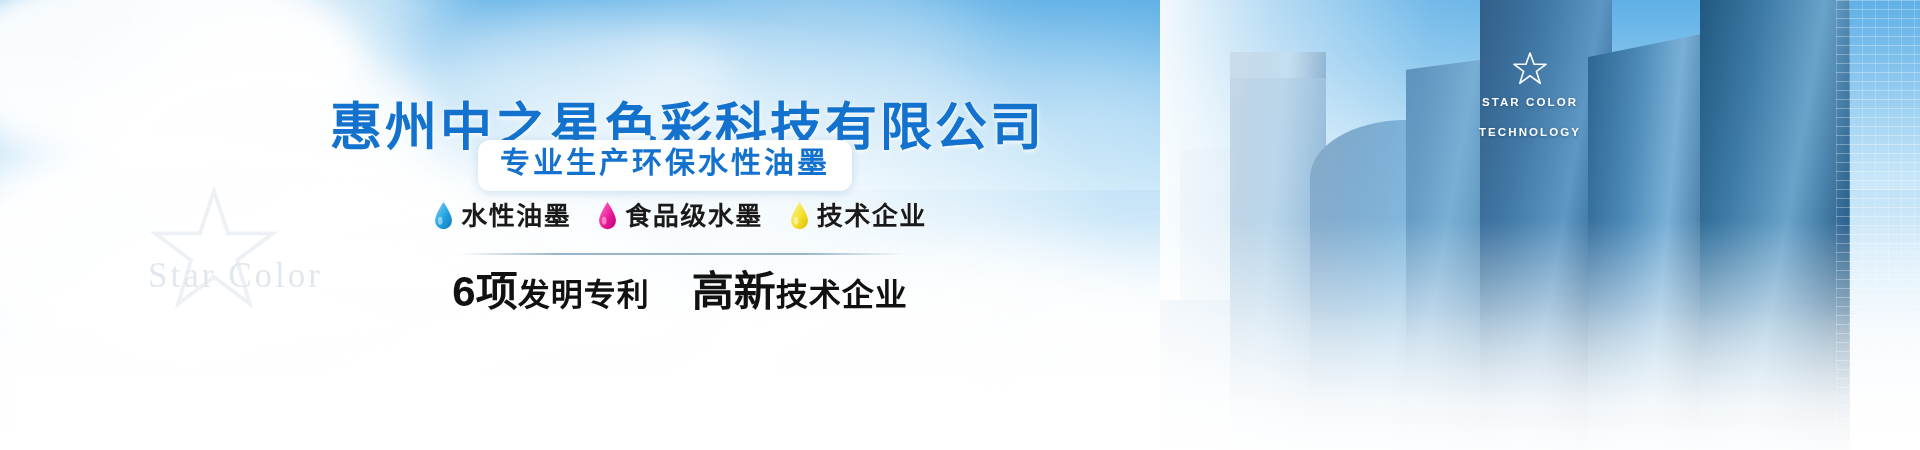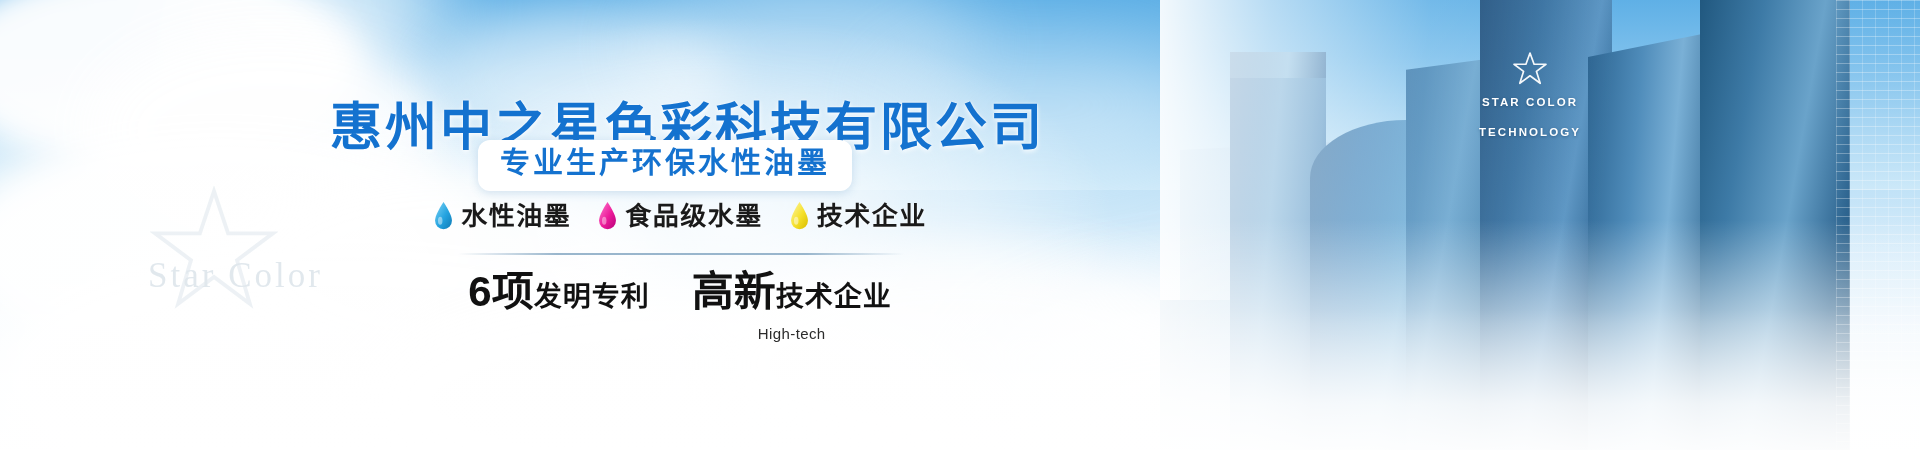--- a/index.html
+++ b/index.html
@@ -181,21 +181,21 @@
     background:linear-gradient(90deg,rgba(140,175,200,0) 0%,rgba(120,158,188,.75) 22%,rgba(120,158,188,.75) 78%,rgba(140,175,200,0) 100%);
   }
 
   .badges{
     position:absolute;left:0;top:268px;width:700px;
     display:flex;justify-content:center;align-items:flex-start;gap:42px;
   }
   .badge{text-align:center;}
   .badge-main{white-space:nowrap;line-height:48px;color:#111111;}
   .badge-big{font-size:42px;font-weight:700;letter-spacing:0px;margin-top:11px;}
-  .badge-small{font-size:28px;font-weight:700;letter-spacing:1px;margin-top:24px;}
+  .badge-small{font-size:32px;font-weight:700;letter-spacing:1px;margin-top:24px;}
   .badge-en{
     font-size:15px;color:#2b2b2b;letter-spacing:.4px;line-height:20px;
     margin-top:-1px;white-space:nowrap;
   }
 </style>
 </head>
 <body>
 
 <div class="banner">
 
@@ -311,19 +311,18 @@
       <div class="badge">
         <div class="badge-main">
           <span class="badge-big">6项</span><span class="badge-small">发明专利</span>
         </div>
       </div>
 
       <div class="badge">
         <div class="badge-main">
           <span class="badge-big">高新</span><span class="badge-small">技术企业</span>
         </div>
-        <div class="badge-en">High-tech</div>
       </div>
 
     </div>
 
   </div>
 </div>
 
 </body></html>

